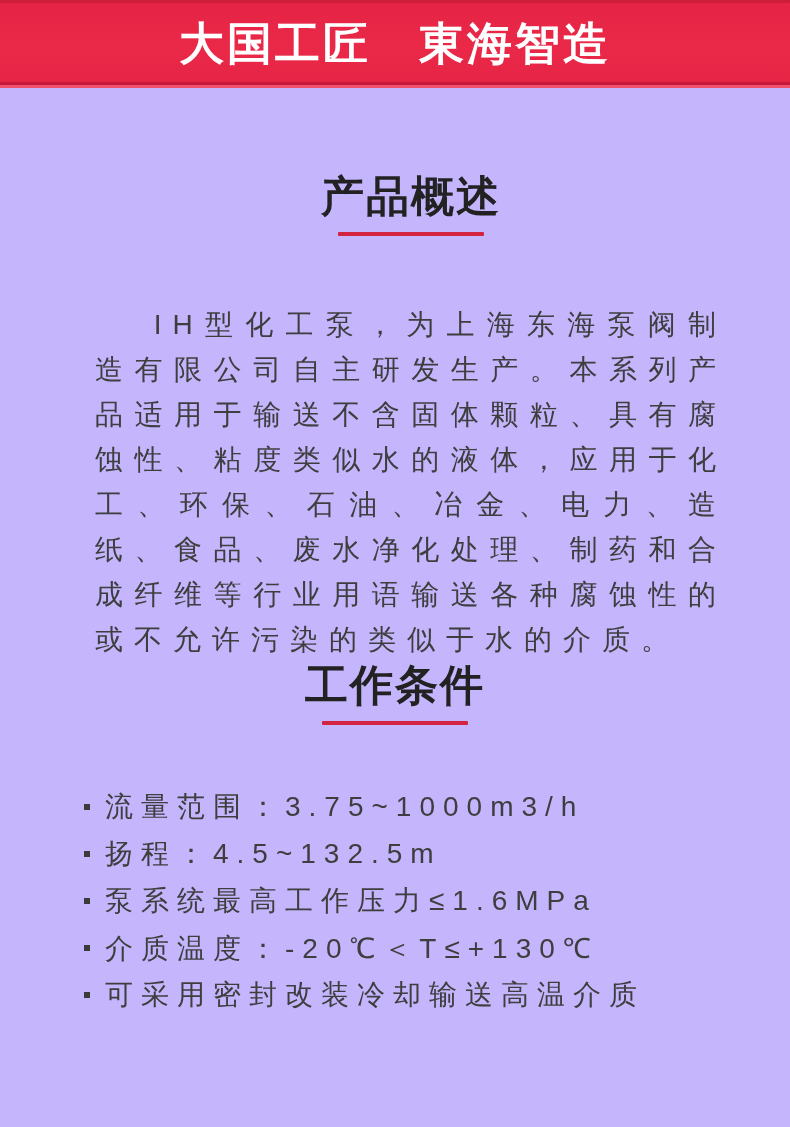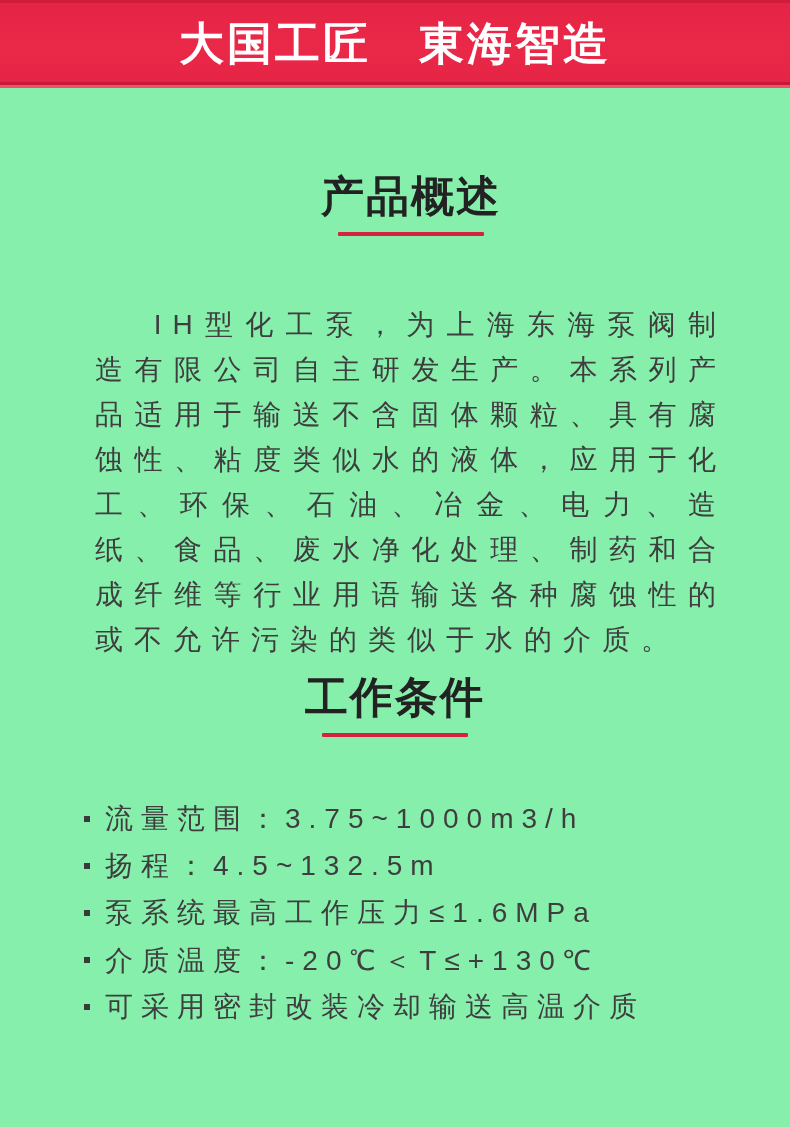--- a/index.html
+++ b/index.html
@@ -6,21 +6,21 @@
     margin: 0;
     padding: 0;
     background: #ffffff;
     font-family: "Liberation Sans", sans-serif;
   }
   .page {
     position: relative;
     width: 790px;
     height: 1127px;
     margin: 0 auto;
-    background: #86efac;
+    background: #c4b5fd;
     overflow: hidden;
   }
 
   
   .banner {
     height: 88px;
     display: flex;
     align-items: center;
     justify-content: center;
     background: linear-gradient(180deg, #cf1c3b 0%, #e8254709 0%, #e62546 10%, #ea2848 55%, #e52344 100%);
@@ -50,21 +50,21 @@
     width: 146px;
     height: 4px;
     margin: 13px auto 0 auto;
     background: #d42340;
     border-radius: 1px;
   }
 
   
   .overview-paragraph {
     width: 632px;
-    margin: 66px auto 12px auto;
+    margin: 66px auto 0 auto;
     font-size: 28px;
     line-height: 45px;
     letter-spacing: 11px;
     color: #3e3e3e;
     text-align: justify;
     text-indent: 2.1em;
     text-justify: inter-character;
   }
 
   

